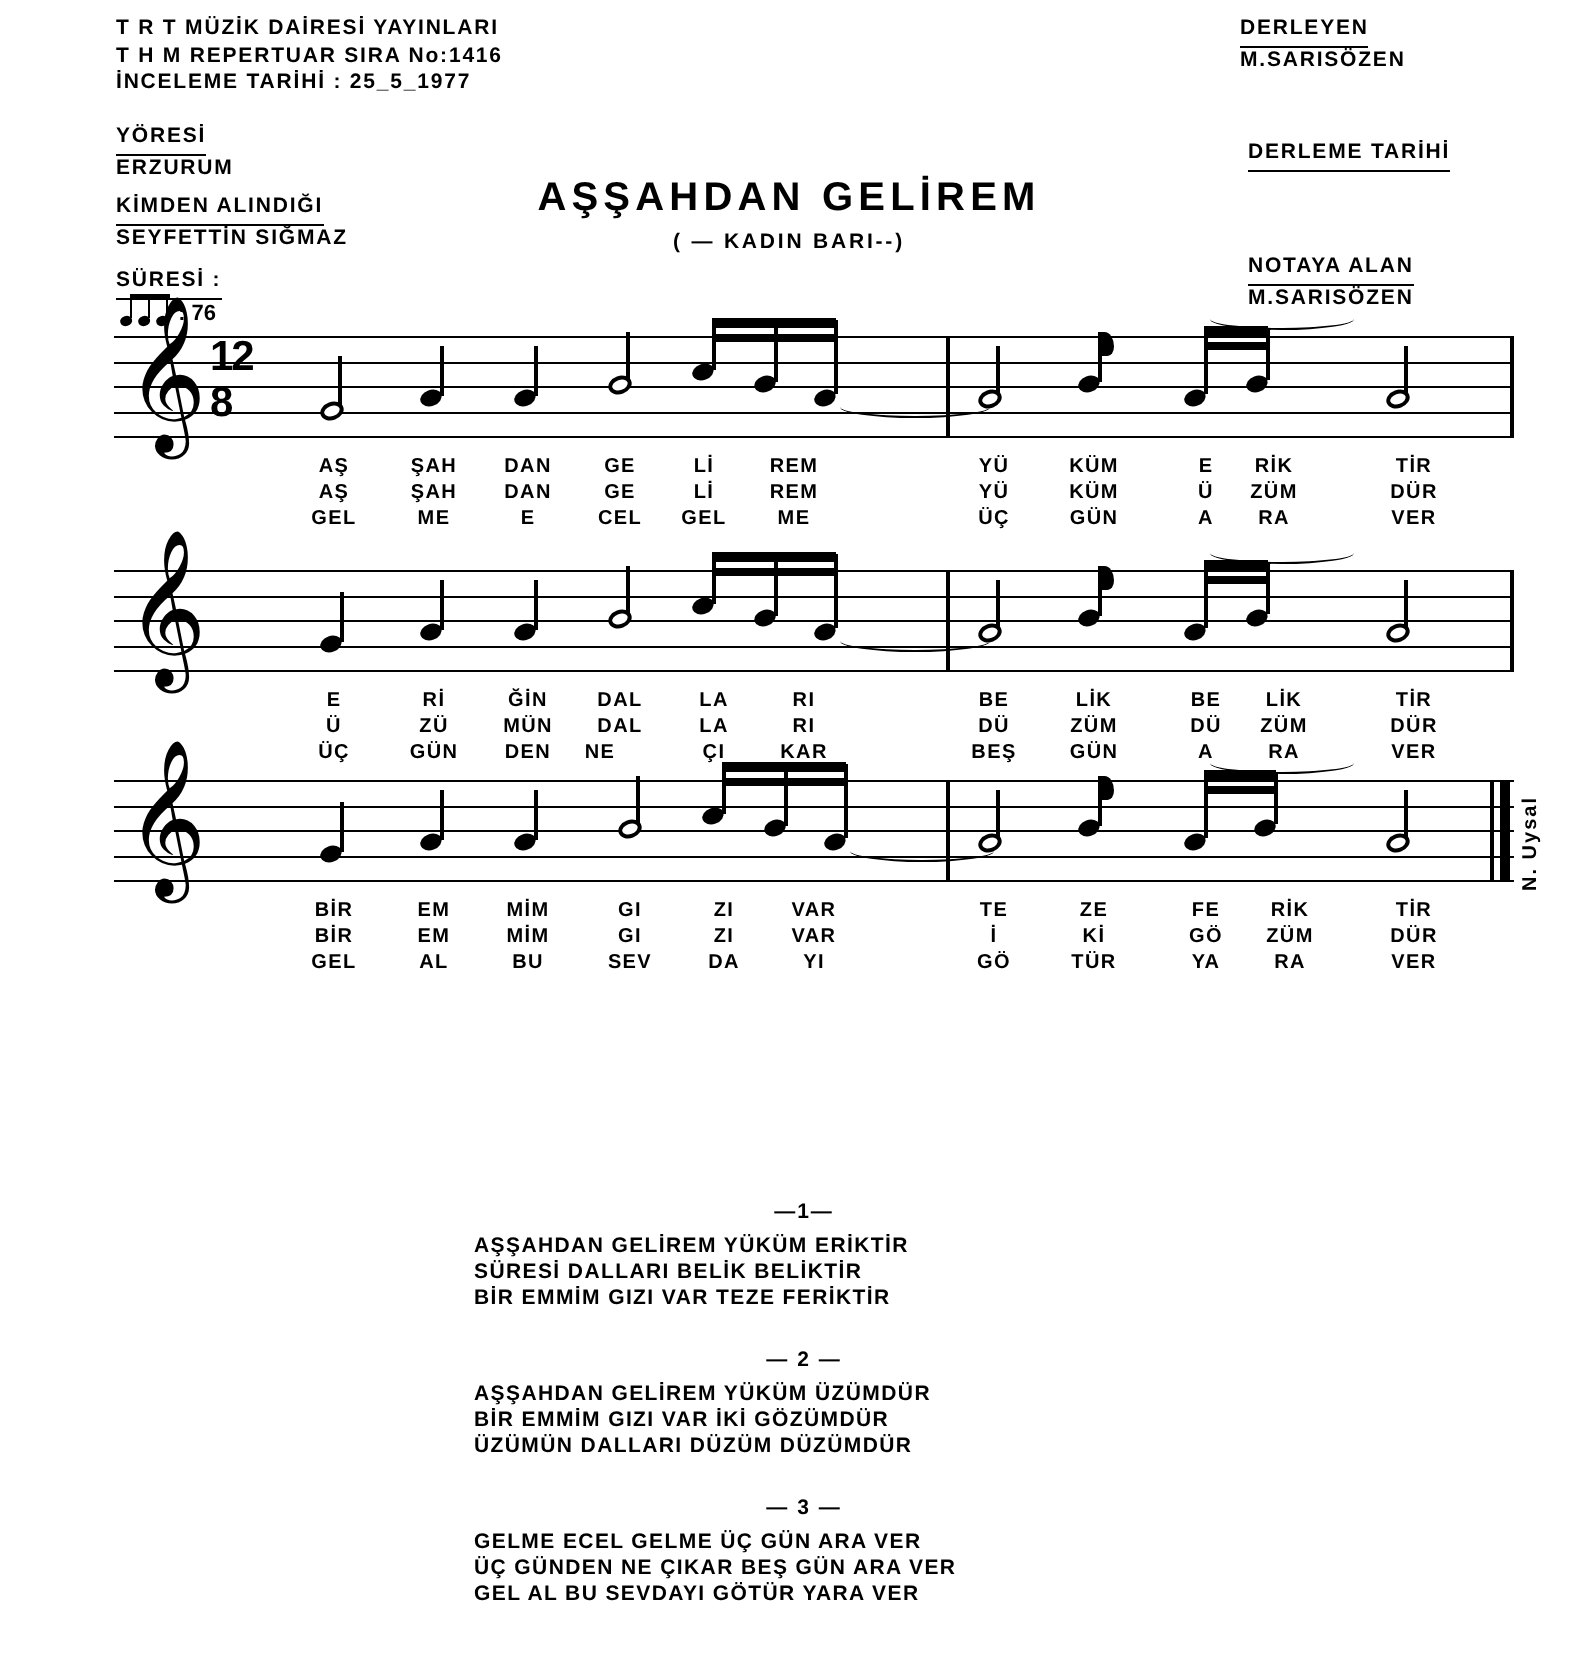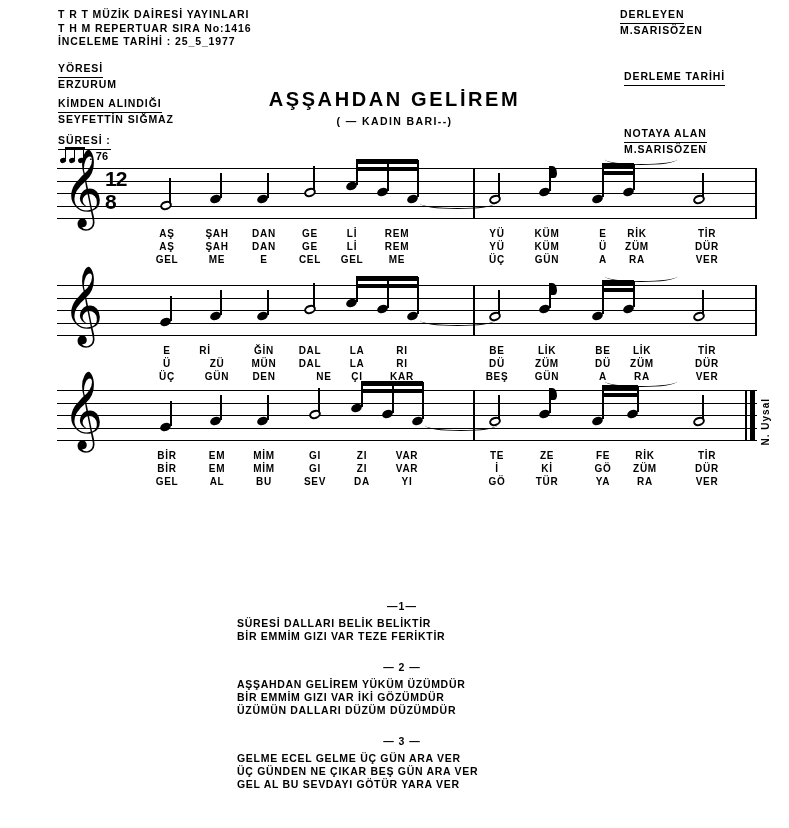--- a/index.html
+++ b/index.html
@@ -475,21 +475,21 @@
       <div class="note hollow" style="left:636px; top:27px;"></div>
       <div class="stem" style="left:645px; top:5px; height:24px;"></div>
 
       <div class="barline" style="left:416px;"></div>
       <div class="barline" style="left:698px;"></div>
     </div>
   </div>
 
   <div class="lyric-row" style="top:345px;">
     <span style="left:110px">E</span>
-    <span style="left:148px">Rİ</span>
+    <span style="left:160px">Rİ</span>
     <span style="left:207px">ĞİN</span>
     <span style="left:253px">DAL</span>
     <span style="left:300px">LA</span>
     <span style="left:345px">RI</span>
     <span style="left:440px">BE</span>
     <span style="left:490px">LİK</span>
     <span style="left:546px">BE</span>
     <span style="left:585px">LİK</span>
     <span style="left:650px">TİR</span>
   </div>
@@ -503,21 +503,21 @@
     <span style="left:440px">DÜ</span>
     <span style="left:490px">ZÜM</span>
     <span style="left:546px">DÜ</span>
     <span style="left:585px">ZÜM</span>
     <span style="left:650px">DÜR</span>
   </div>
   <div class="lyric-row" style="top:371px;">
     <span style="left:110px">ÜÇ</span>
     <span style="left:160px">GÜN</span>
     <span style="left:207px">DEN</span>
-    <span style="left:267px">NE</span>
+    <span style="left:243px">NE</span>
     <span style="left:300px">ÇI</span>
     <span style="left:345px">KAR</span>
     <span style="left:440px">BEŞ</span>
     <span style="left:490px">GÜN</span>
     <span style="left:546px">A</span>
     <span style="left:585px">RA</span>
     <span style="left:650px">VER</span>
   </div>
 
   <div class="system" id="system3">
@@ -616,20 +616,21 @@
     <span style="left:440px">GÖ</span>
     <span style="left:490px">TÜR</span>
     <span style="left:546px">YA</span>
     <span style="left:588px">RA</span>
     <span style="left:650px">VER</span>
   </div>
 
   <div class="verses">
     <div class="verse">
       <div class="verse-num">—1—</div>
+      <div class="verse-line">AŞŞAHDAN  GELİREM  YÜKÜM  ERİKTİR</div>
       <div class="verse-line">SÜRESİ  DALLARI BELİK  BELİKTİR</div>
       <div class="verse-line">BİR EMMİM  GIZI VAR  TEZE  FERİKTİR</div>
     </div>
     <div class="verse">
       <div class="verse-num">— 2 —</div>
       <div class="verse-line">AŞŞAHDAN  GELİREM  YÜKÜM  ÜZÜMDÜR</div>
       <div class="verse-line">BİR EMMİM  GIZI  VAR  İKİ GÖZÜMDÜR</div>
       <div class="verse-line">ÜZÜMÜN  DALLARI  DÜZÜM  DÜZÜMDÜR</div>
     </div>
     <div class="verse">

